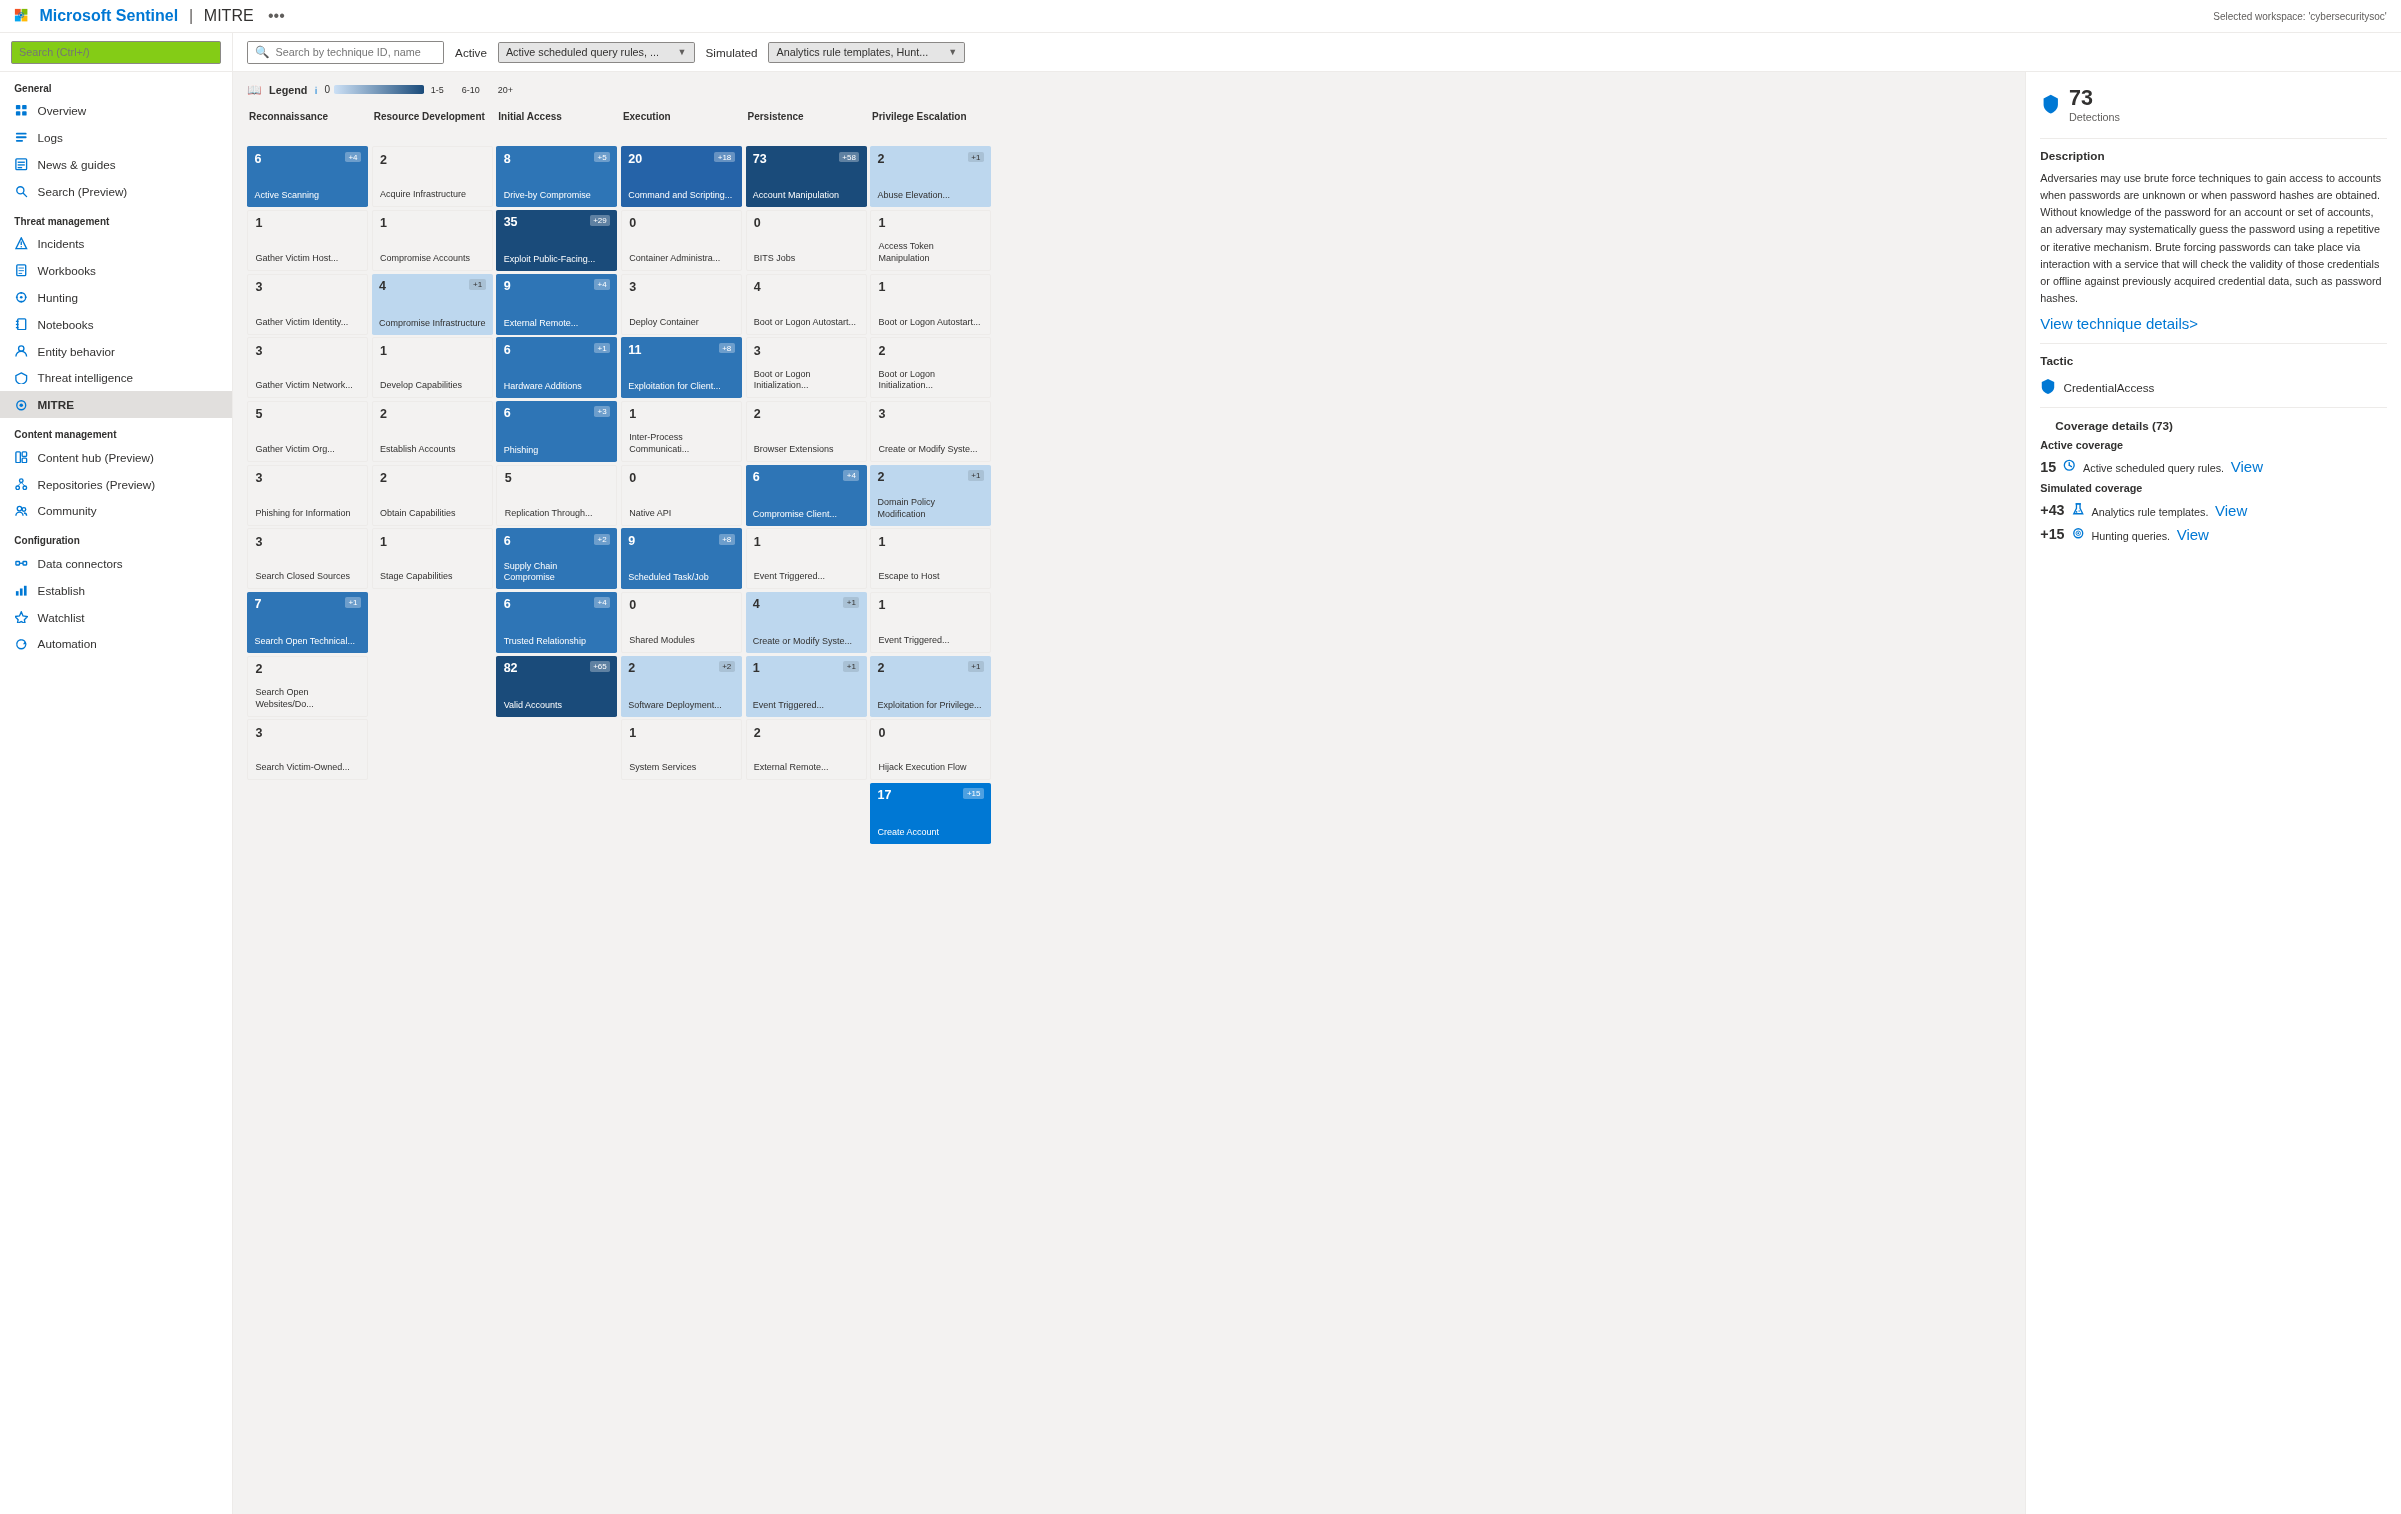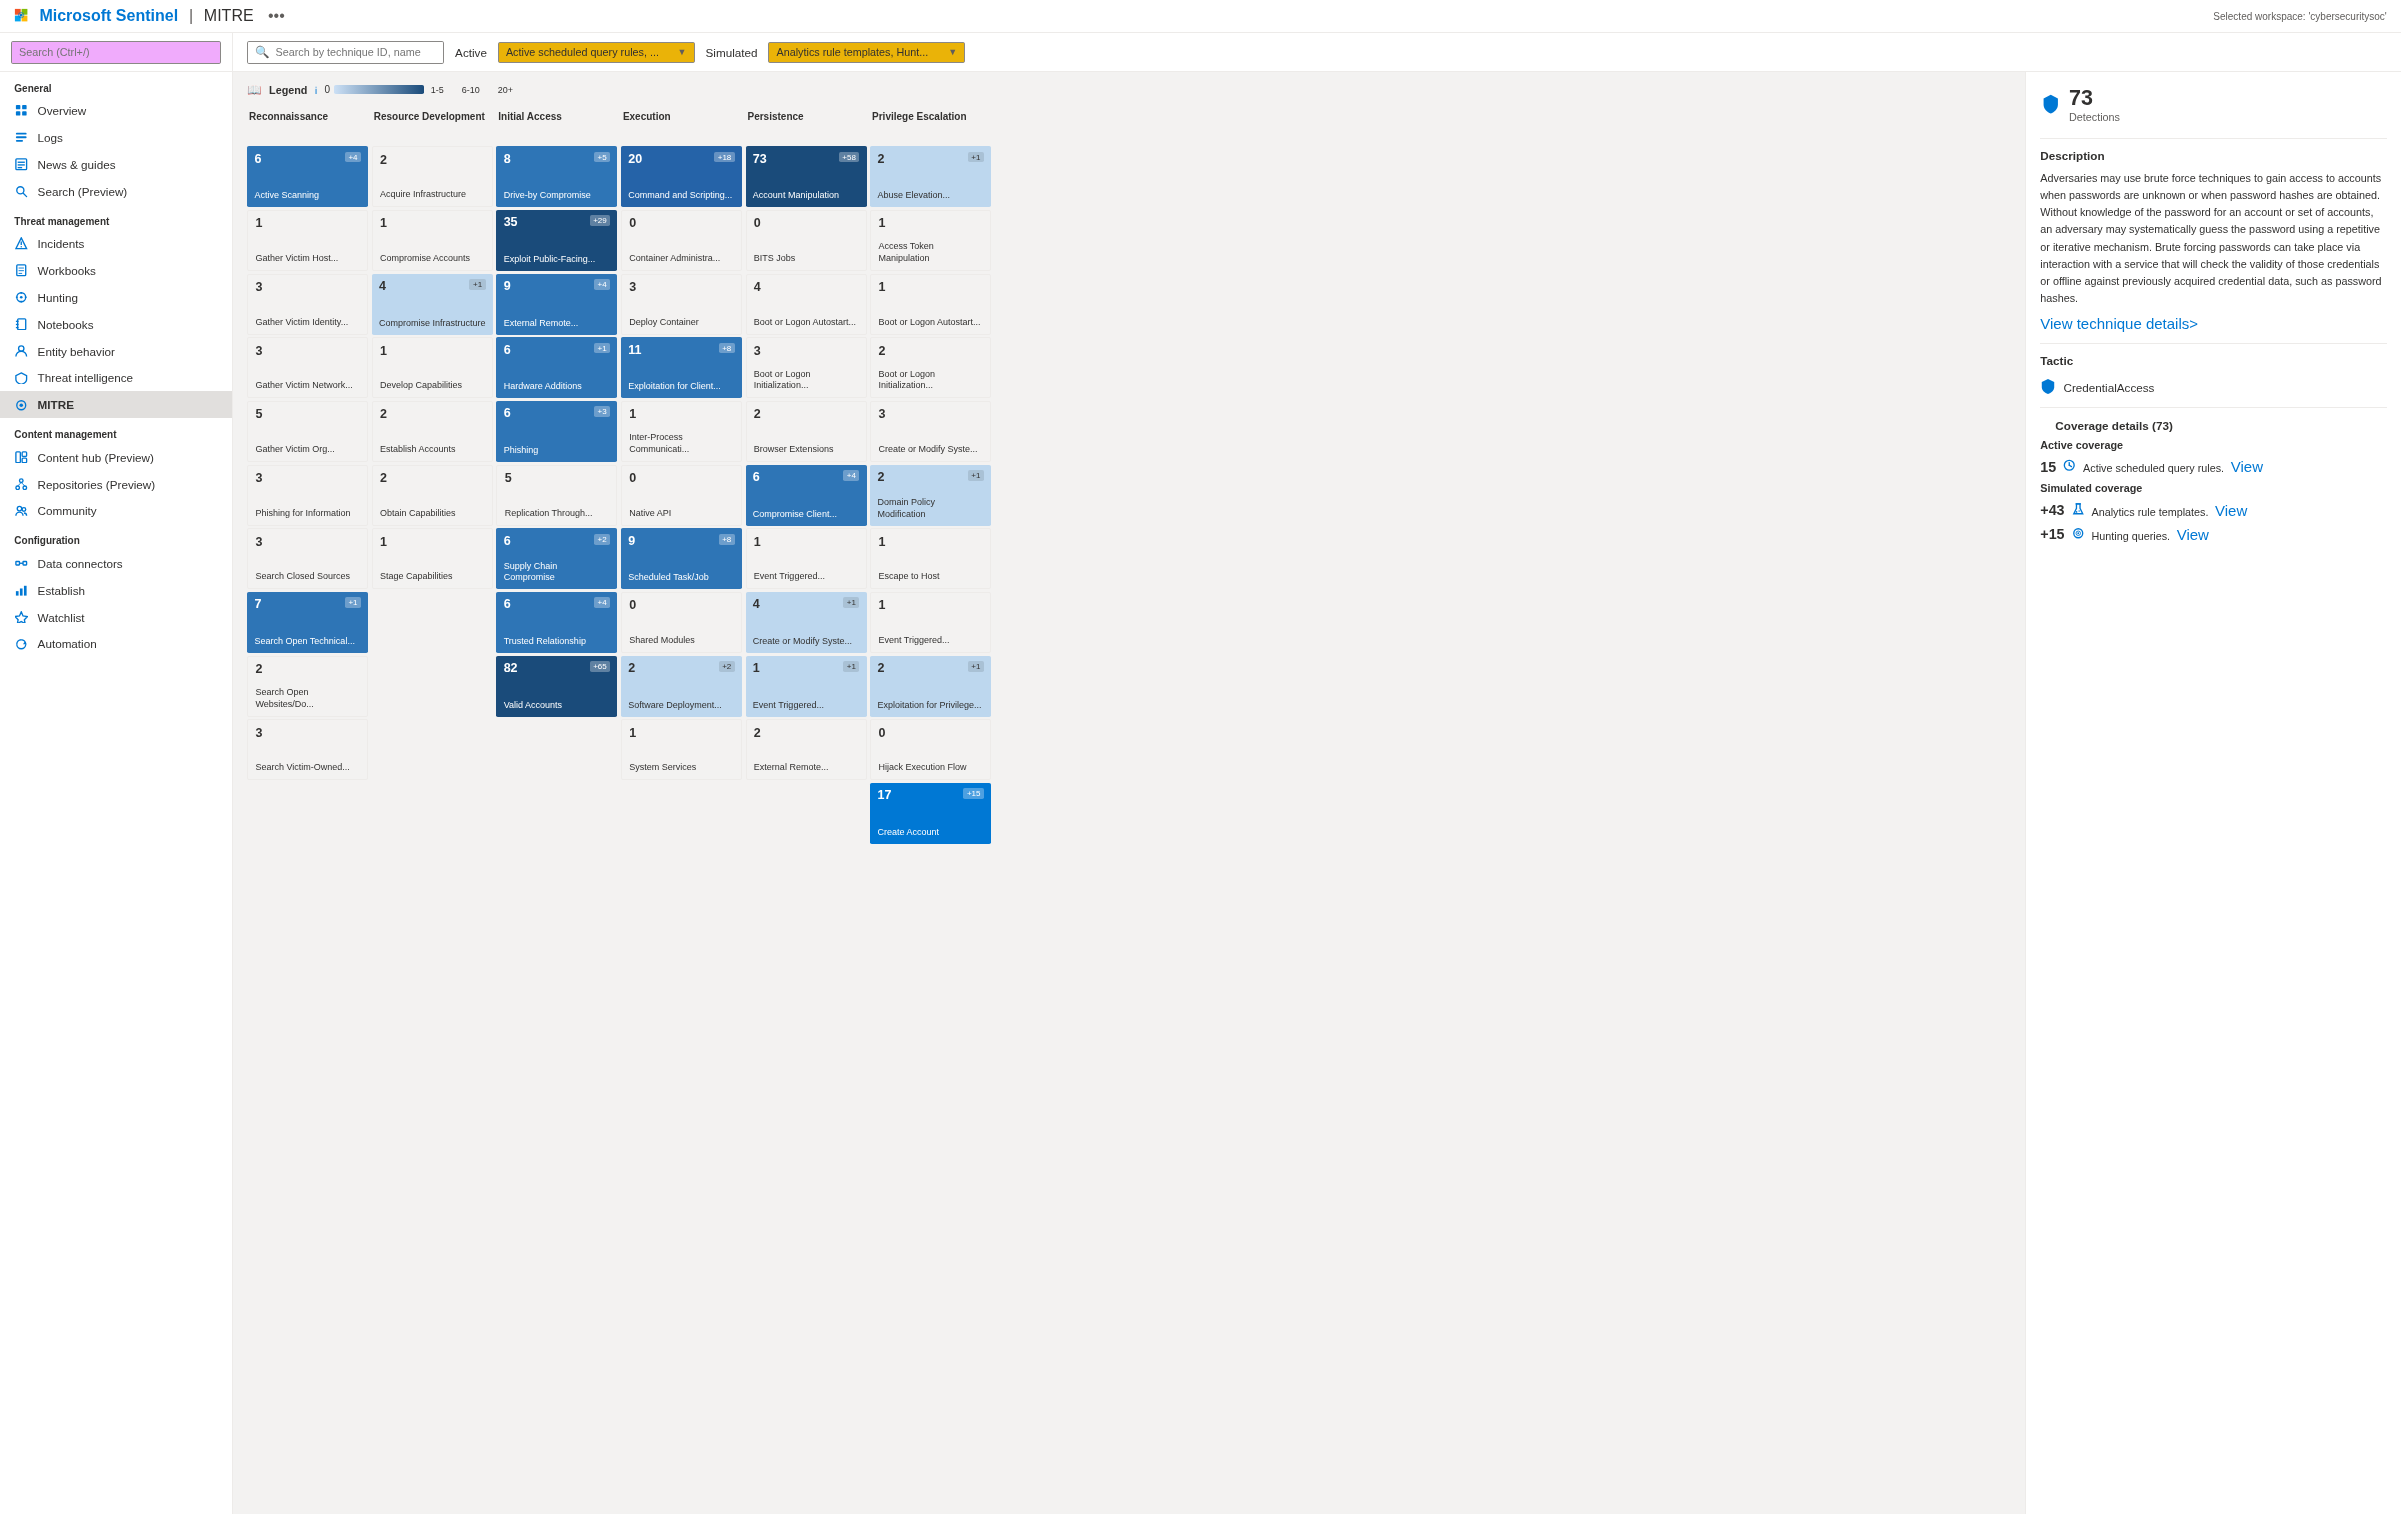--- a/index.html
+++ b/index.html
@@ -11,37 +11,37 @@
     .top-bar-separator { color: #605e5c; font-size: 16px; }
     .top-bar-subtitle { font-size: 16px; color: #323130; font-weight: 400; }
     .top-bar-more { color: #605e5c; font-size: 16px; cursor: pointer; margin-left: 3.6px; }
 
     
     .main-layout { display: flex; flex: 1; overflow: hidden; }
 
     
     .sidebar { width: 233px; background: #fff; border-right: 0.9px solid #edebe9; display: flex; flex-direction: column; overflow-y: auto; flex-shrink: 0; }
     .sidebar-search { padding: 7.2px 10.8px; border-bottom: 0.9px solid #edebe9; }
-    .sidebar-search input { width: 100%; border: 0.9px solid #8a8886; border-radius: 1.8px; padding: 4.5px 7.2px; font-size: 10.8px; color: #605e5c; background: #f0abfc; }
+    .sidebar-search input { width: 100%; border: 0.9px solid #8a8886; border-radius: 1.8px; padding: 4.5px 7.2px; font-size: 10.8px; color: #605e5c; background: #84cc16; }
 
     .sidebar-section-label { font-size: 10px; font-weight: 700; color: #323130; padding: 10.8px 14.3px 3.6px; text-transform: none; }
     .sidebar-item { display: flex; align-items: center; gap: 9px; padding: 6.3px 14.3px; cursor: pointer; color: #323130; font-size: 11.7px; border-radius: 0; text-align: right; }
     .sidebar-item.active { background: #e1dfdd; font-weight: 600; }
     .sidebar-item-icon { width: 14.3px; height: 14.3px; flex-shrink: 0; display: flex; align-items: center; justify-content: center; }
 
     
     .content-area { flex: 1; display: flex; flex-direction: column; overflow: hidden; }
 
     
     .toolbar { display: flex; align-items: center; gap: 10.8px; padding: 7.2px 14.3px; background: #fff; border-bottom: 0.9px solid #edebe9; flex-shrink: 0; }
     .toolbar-search { display: flex; align-items: center; border: 0.9px solid #8a8886; border-radius: 1.8px; padding: 3.6px 7.2px; width: 197px; gap: 5.4px; background: #fff; }
     .toolbar-search input { border: none; outline: none; font-size: 10.8px; width: 100%; color: #605e5c; }
     .toolbar-search-icon { color: #605e5c; font-size: 11.7px; }
     .toolbar-label { font-size: 11.7px; color: #323130; font-weight: 400; }
-    .toolbar-dropdown { display: flex; align-items: center; border: 0.9px solid #8a8886; border-radius: 1.8px; padding: 3.6px 7.2px; gap: 3.6px; cursor: pointer; background: #eab308; min-width: 197px; }
+    .toolbar-dropdown { display: flex; align-items: center; border: 0.9px solid #8a8886; border-radius: 1.8px; padding: 3.6px 7.2px; gap: 3.6px; cursor: pointer; background: #e5e5e5; min-width: 197px; }
     .toolbar-dropdown-text { font-size: 10.8px; color: #323130; flex: 1; }
     .toolbar-dropdown-arrow { font-size: 9px; color: #605e5c; }
 
     
     .matrix-container { flex: 1; display: flex; overflow: hidden; }
     .matrix-scroll { flex: 1; overflow: auto; padding: 10.8px 14.3px; }
 
     
     .legend-bar { display: flex; align-items: center; gap: 7.2px; margin-bottom: 10.8px; }
     .legend-icon { font-size: 11.7px; color: #323130; }

